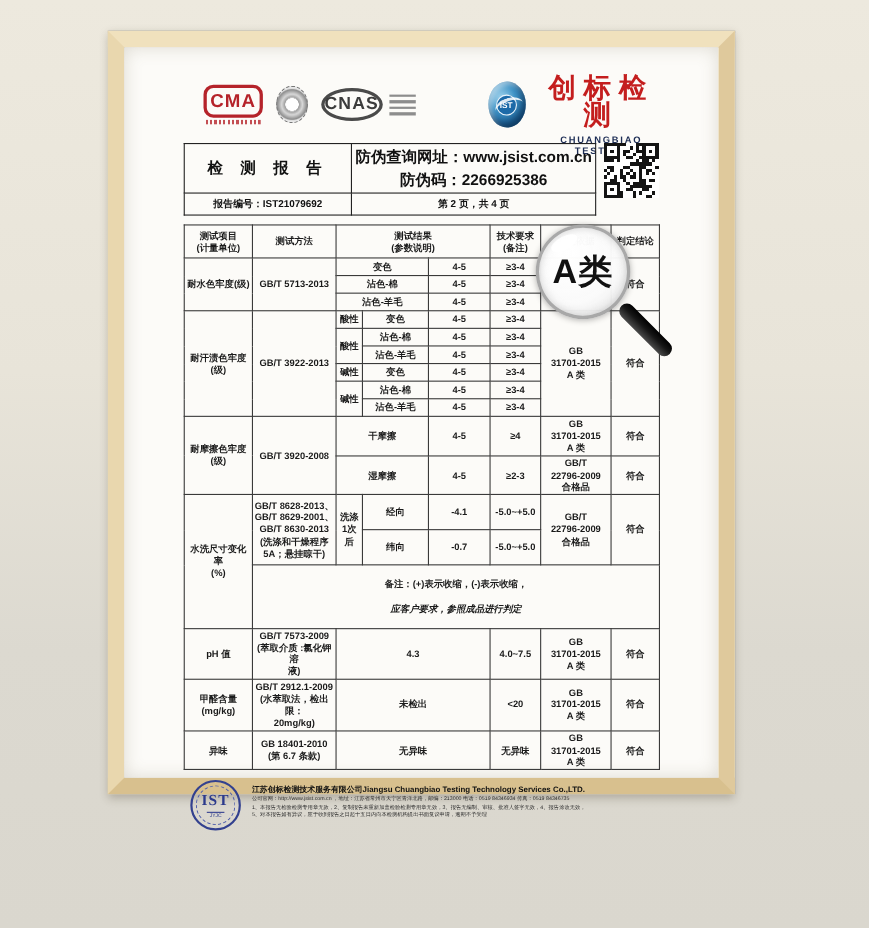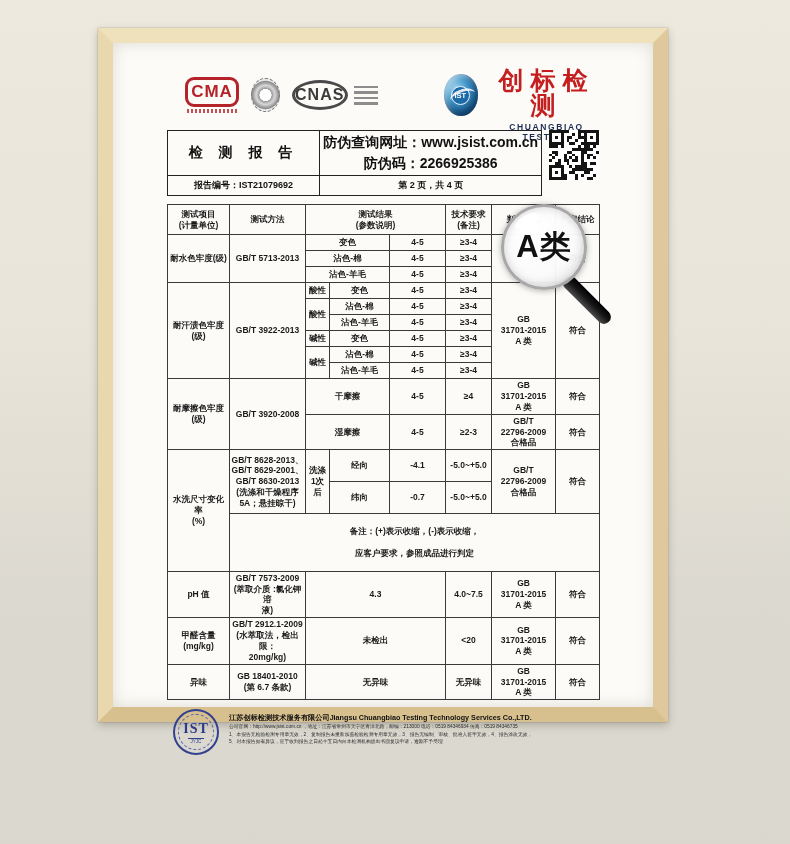--- a/index.html
+++ b/index.html
@@ -50,23 +50,23 @@
   .ht-anti{font-size:14px;line-height:1.5;}
   .ht-row1{height:28px;}
   .ht-row2{height:20px;font-size:9px;}
   .qr{width:50px;height:50px;margin-left:7px;filter:blur(.3px);}
   
   .main-table{width:100%;margin-top:8px;border-collapse:collapse;border:1.5px solid #2e2e2e;table-layout:fixed;}
   .main-table td{border:1px solid #3a3a3a;text-align:center;vertical-align:middle;
     padding:1px 1px;font-size:8.5px;font-weight:600;color:#1a1a1a;line-height:1.28;white-space:pre-line;}
   .main-table tr.sub{height:16px;}
   .remark{text-align:left;font-size:8.5px;}
-  .remark .l2{}
-  
-  .lens{position:absolute;left:501px;top:204px;width:86px;height:86px;border-radius:50%;
+  .remark .l2{font-style:italic;}
+  
+  .lens{position:absolute;left:487px;top:204px;width:86px;height:86px;border-radius:50%;
     background:radial-gradient(circle at 32% 28%, rgba(255,255,255,.99) 0%, rgba(250,250,250,.97) 60%, rgba(225,225,225,.95) 100%);
     border:3px solid rgba(160,160,160,.9);
     box-shadow:0 1px 6px rgba(0,0,0,.30), inset 0 0 8px rgba(120,120,120,.35);
     display:flex;align-items:center;justify-content:center;z-index:6;}
   .lens-label{font-size:31px;font-weight:bold;color:#111;letter-spacing:1px;}
   .lens::after{content:"";position:absolute;left:10px;top:8px;width:26px;height:12px;border-radius:50%;
     background:rgba(255,255,255,.9);transform:rotate(-28deg);}
   .lens-handle{position:absolute;left:558px;top:278px;width:14px;height:62px;border-radius:7px;
     background:linear-gradient(90deg,#4a4a4a,#161616 55%,#000);
     transform:rotate(-45deg);transform-origin:50% 0;z-index:5;}

